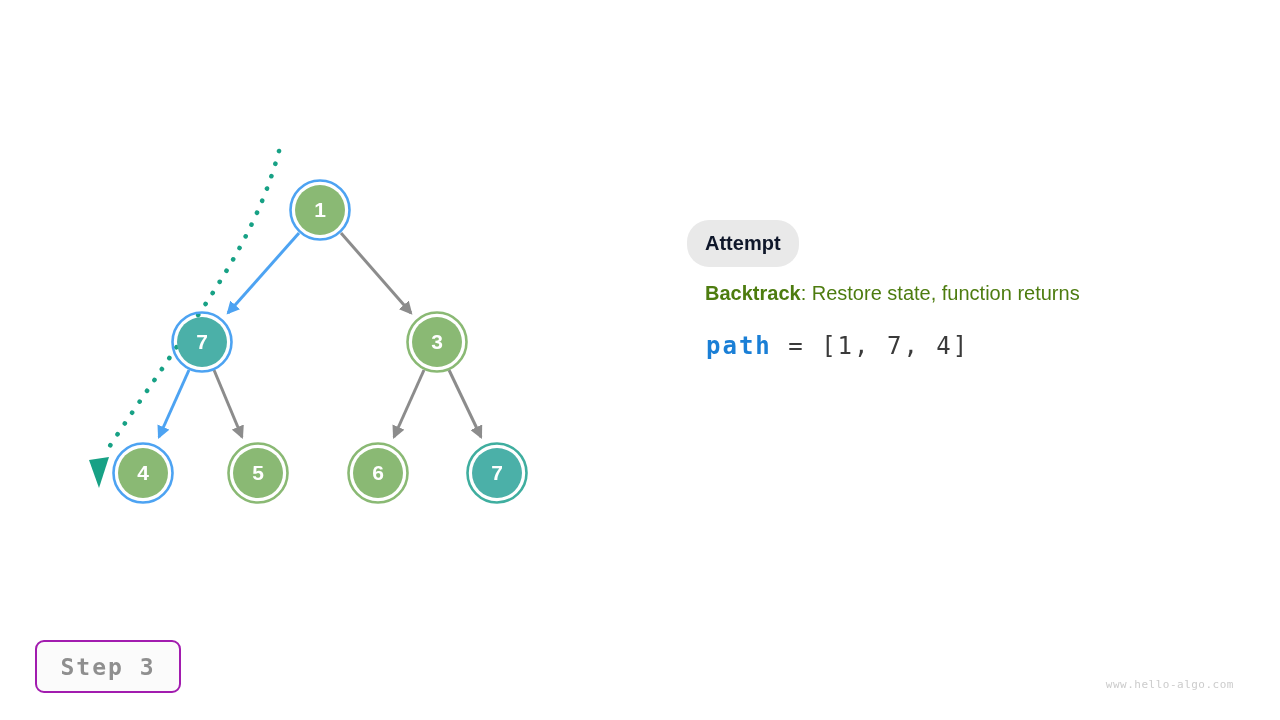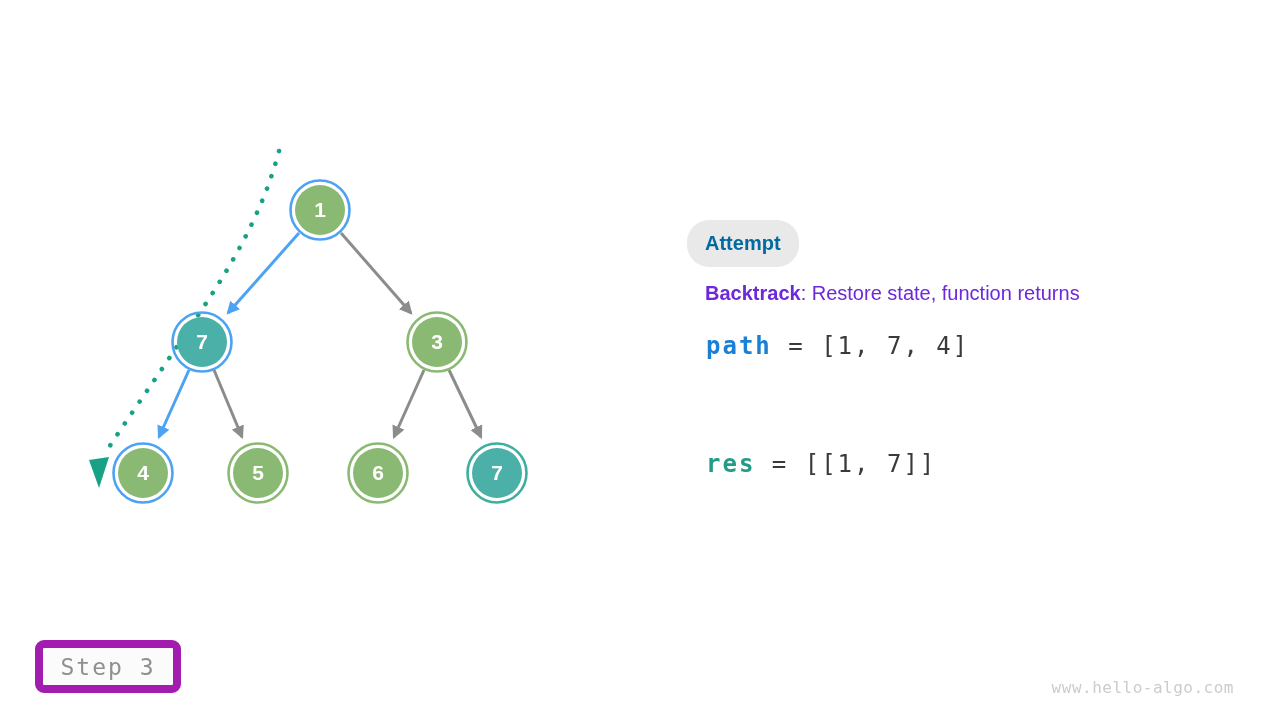--- a/index.html
+++ b/index.html
@@ -30,29 +30,29 @@
     position: absolute;
     left: 687px;
     top: 220px;
     height: 47px;
     background: #e9e9e9;
     border-radius: 22px;
     display: flex;
     align-items: center;
     padding: 0 18px;
     font-size: 20px;
-    color: #0369a1;
+    color: #0f172a;
     white-space: pre;
   }
   .backtrack-line {
     position: absolute;
     left: 705px;
     top: 282px;
     font-size: 20px;
-    color: #6d28d9;
+    color: #4d7c0f;
     white-space: pre;
   }
   .bold-label { font-weight: 700; }
 
   .code-line {
     position: absolute;
     left: 706px;
     font-family: "DejaVu Sans Mono", monospace;
     font-size: 24px;
     color: #3a3a3a;
@@ -63,38 +63,38 @@
   .code-line.res-line  { top: 450px; }
   .var-name { font-weight: 700; }
 
   .step-indicator {
     position: absolute;
     left: 35px;
     top: 640px;
     width: 146px;
     height: 53px;
     background: #fbfbfb;
-    border: 8px solid #a21caf;
+    border: 2px solid #a21caf;
     border-radius: 9px;
     display: flex;
     align-items: center;
     justify-content: center;
     font-family: "DejaVu Sans Mono", monospace;
     font-size: 23px;
-    font-weight: 400;
+    font-weight: 700;
     letter-spacing: 2px;
     color: #8f8f8f;
   }
 
   .watermark {
     position: absolute;
     right: 46px;
     top: 678px;
     font-family: "DejaVu Sans Mono", monospace;
-    font-size: 16px;
+    font-size: 11px;
     color: #cccccc;
     letter-spacing: 0.5px;
   }
 </style>
 </head>
 <body>
 
 <div class="stage">
 
   <svg class="tree-svg" viewBox="0 0 1280 720" xmlns="http://www.w3.org/2000/svg">
@@ -159,21 +159,20 @@
       <text class="node-label" x="497" y="480">7</text>
     </g>
   </svg>
 
   <div class="attempt-callout"><span class="bold-label">Attempt</span></div>
 
   <div class="backtrack-line"><span class="bold-label">Backtrack</span><span>: Restore state, function returns</span></div>
 
   <div class="code-line path-line"><span class="var-name" style="color: rgb(26, 127, 214);">path</span><span> = [1, 7, 4]</span></div>
 
-  <div class="code-line res-line"><span class="var-name" style="color: rgb(35, 156, 135);">res</span><span> = [[1, 7]]</span></div>
 
   <div class="step-indicator">
     <span>Step 3</span>
   </div>
 
   <div class="watermark">www.hello-algo.com</div>
 
 </div>
 
 </body></html>

